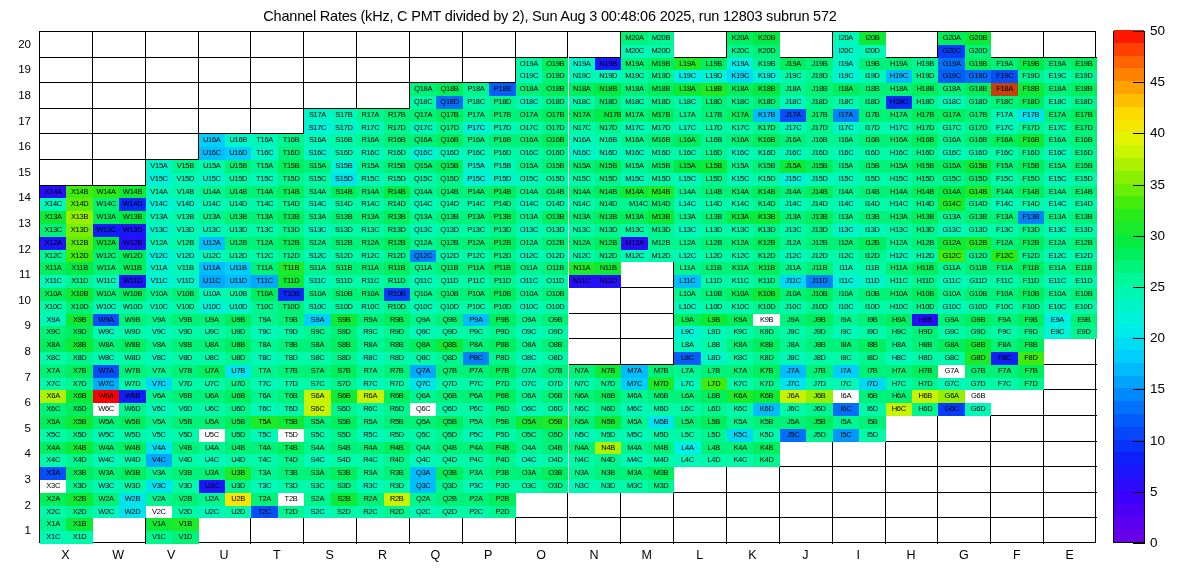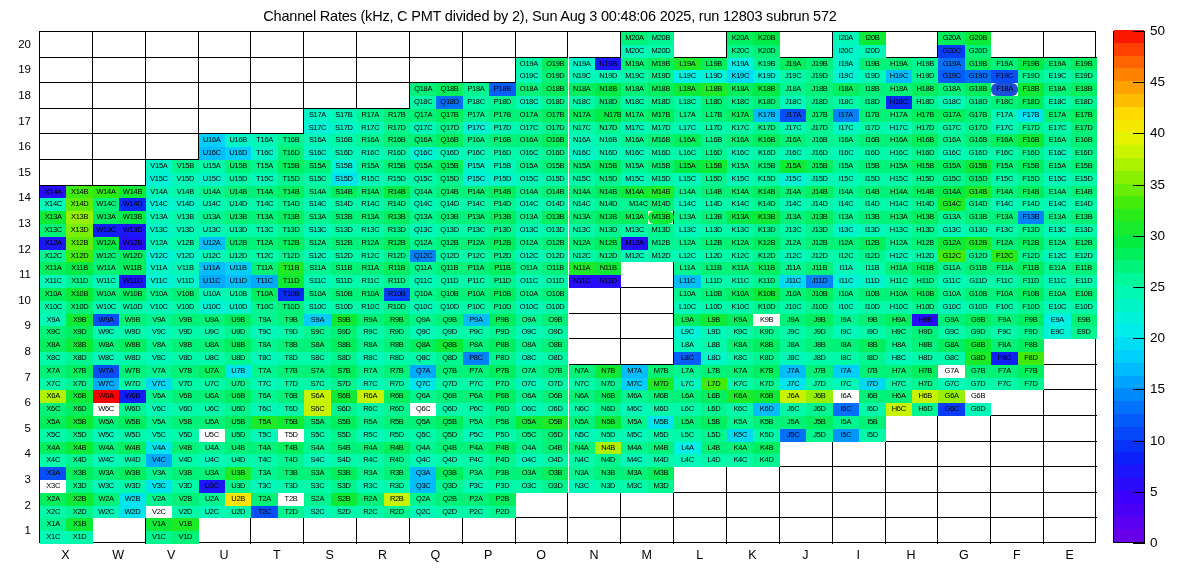--- a/index.html
+++ b/index.html
@@ -225,21 +225,21 @@
       <div class="quad" title="H18C: 9 kHz" style="left: 0px; top: 12.8px; width: 26.425px; height: 12.8px; background: rgb(9, 43, 250);">H18C</div>
       <div class="quad" title="H18D: 26 kHz" style="left: 26.425px; top: 12.8px; width: 26.425px; height: 12.8px; background: rgb(0, 246, 145);">H18D</div>
     </div>
     <div class="gcell" style="left: 898.45px; top: 51.2px; width: 52.85px; height: 25.6px;">
       <div class="quad" title="G18A: 27 kHz" style="left: 0px; top: 0px; width: 26.425px; height: 12.8px; background: rgb(0, 243, 120);">G18A</div>
       <div class="quad" title="G18B: 28 kHz" style="left: 26.425px; top: 0px; width: 26.425px; height: 12.8px; background: rgb(0, 239, 95);">G18B</div>
       <div class="quad" title="G18C: 24 kHz" style="left: 0px; top: 12.8px; width: 26.425px; height: 12.8px; background: rgb(0, 248, 185);">G18C</div>
       <div class="quad" title="G18D: 26 kHz" style="left: 26.425px; top: 12.8px; width: 26.425px; height: 12.8px; background: rgb(0, 246, 145);">G18D</div>
     </div>
     <div class="gcell" style="left: 951.3px; top: 51.2px; width: 52.85px; height: 25.6px;">
-      <div class="quad" title="F18A: 31 kHz" style="left: 0px; top: 0px; width: 26.425px; height: 12.8px; background: #1d4ed8; border-radius: 6px;">F18A</div>
+      <div class="quad" title="F18A: 31 kHz" style="left: 0px; top: 0px; width: 26.425px; height: 12.8px; background: #c2410c;">F18A</div>
       <div class="quad" title="F18B: 30 kHz" style="left: 26.425px; top: 0px; width: 26.425px; height: 12.8px; background: rgb(14, 235, 54);">F18B</div>
       <div class="quad" title="F18C: 27 kHz" style="left: 0px; top: 12.8px; width: 26.425px; height: 12.8px; background: rgb(0, 243, 120);">F18C</div>
       <div class="quad" title="F18D: 28 kHz" style="left: 26.425px; top: 12.8px; width: 26.425px; height: 12.8px; background: rgb(0, 239, 95);">F18D</div>
     </div>
     <div class="gcell lastcol" style="left: 1004.15px; top: 51.2px; width: 52.85px; height: 25.6px;">
       <div class="quad" title="E18A: 27 kHz" style="left: 0px; top: 0px; width: 26.425px; height: 12.8px; background: rgb(0, 243, 120);">E18A</div>
       <div class="quad" title="E18B: 28 kHz" style="left: 26.425px; top: 0px; width: 26.425px; height: 12.8px; background: rgb(0, 239, 95);">E18B</div>
       <div class="quad" title="E18C: 25 kHz" style="left: 0px; top: 12.8px; width: 26.425px; height: 12.8px; background: rgb(0, 250, 170);">E18C</div>
       <div class="quad" title="E18D: 26 kHz" style="left: 26.425px; top: 12.8px; width: 26.425px; height: 12.8px; background: rgb(0, 246, 145);">E18D</div>
     </div>
@@ -734,21 +734,21 @@
       <div class="quad" title="O13D: 25 kHz" style="left: 26.425px; top: 12.8px; width: 26.425px; height: 12.8px; background: rgb(0, 250, 170);">O13D</div>
     </div>
     <div class="gcell" style="left: 528.5px; top: 179.2px; width: 52.85px; height: 25.6px;">
       <div class="quad" title="N13A: 27 kHz" style="left: 0px; top: 0px; width: 26.425px; height: 12.8px; background: rgb(0, 243, 120);">N13A</div>
       <div class="quad" title="N13B: 28 kHz" style="left: 26.425px; top: 0px; width: 26.425px; height: 12.8px; background: rgb(0, 239, 95);">N13B</div>
       <div class="quad" title="N13C: 25 kHz" style="left: 0px; top: 12.8px; width: 26.425px; height: 12.8px; background: rgb(0, 250, 170);">N13C</div>
       <div class="quad" title="N13D: 26 kHz" style="left: 26.425px; top: 12.8px; width: 26.425px; height: 12.8px; background: rgb(0, 246, 145);">N13D</div>
     </div>
     <div class="gcell" style="left: 581.35px; top: 179.2px; width: 52.85px; height: 25.6px;">
       <div class="quad" title="M13A: 28 kHz" style="left: 0px; top: 0px; width: 26.425px; height: 12.8px; background: rgb(0, 239, 95);">M13A</div>
-      <div class="quad" title="M13B: 30 kHz" style="left: 26.425px; top: 0px; width: 26.425px; height: 12.8px; background: rgb(14, 235, 54); border-radius: 6px;">M13B</div>
+      <div class="quad" title="M13B: 30 kHz" style="left: 26.425px; top: 0px; width: 26.425px; height: 12.8px; background: rgb(14, 235, 54);">M13B</div>
       <div class="quad" title="M13C: 25 kHz" style="left: 0px; top: 12.8px; width: 26.425px; height: 12.8px; background: rgb(0, 250, 170);">M13C</div>
       <div class="quad" title="M13D: 26 kHz" style="left: 26.425px; top: 12.8px; width: 26.425px; height: 12.8px; background: rgb(0, 246, 145);">M13D</div>
     </div>
     <div class="gcell" style="left: 634.2px; top: 179.2px; width: 52.85px; height: 25.6px;">
       <div class="quad" title="L13A: 26 kHz" style="left: 0px; top: 0px; width: 26.425px; height: 12.8px; background: rgb(0, 246, 145);">L13A</div>
       <div class="quad" title="L13B: 27 kHz" style="left: 26.425px; top: 0px; width: 26.425px; height: 12.8px; background: rgb(0, 243, 120);">L13B</div>
       <div class="quad" title="L13C: 24 kHz" style="left: 0px; top: 12.8px; width: 26.425px; height: 12.8px; background: rgb(0, 248, 185);">L13C</div>
       <div class="quad" title="L13D: 25 kHz" style="left: 26.425px; top: 12.8px; width: 26.425px; height: 12.8px; background: rgb(0, 250, 170);">L13D</div>
     </div>
     <div class="gcell" style="left: 687.05px; top: 179.2px; width: 52.85px; height: 25.6px;">

